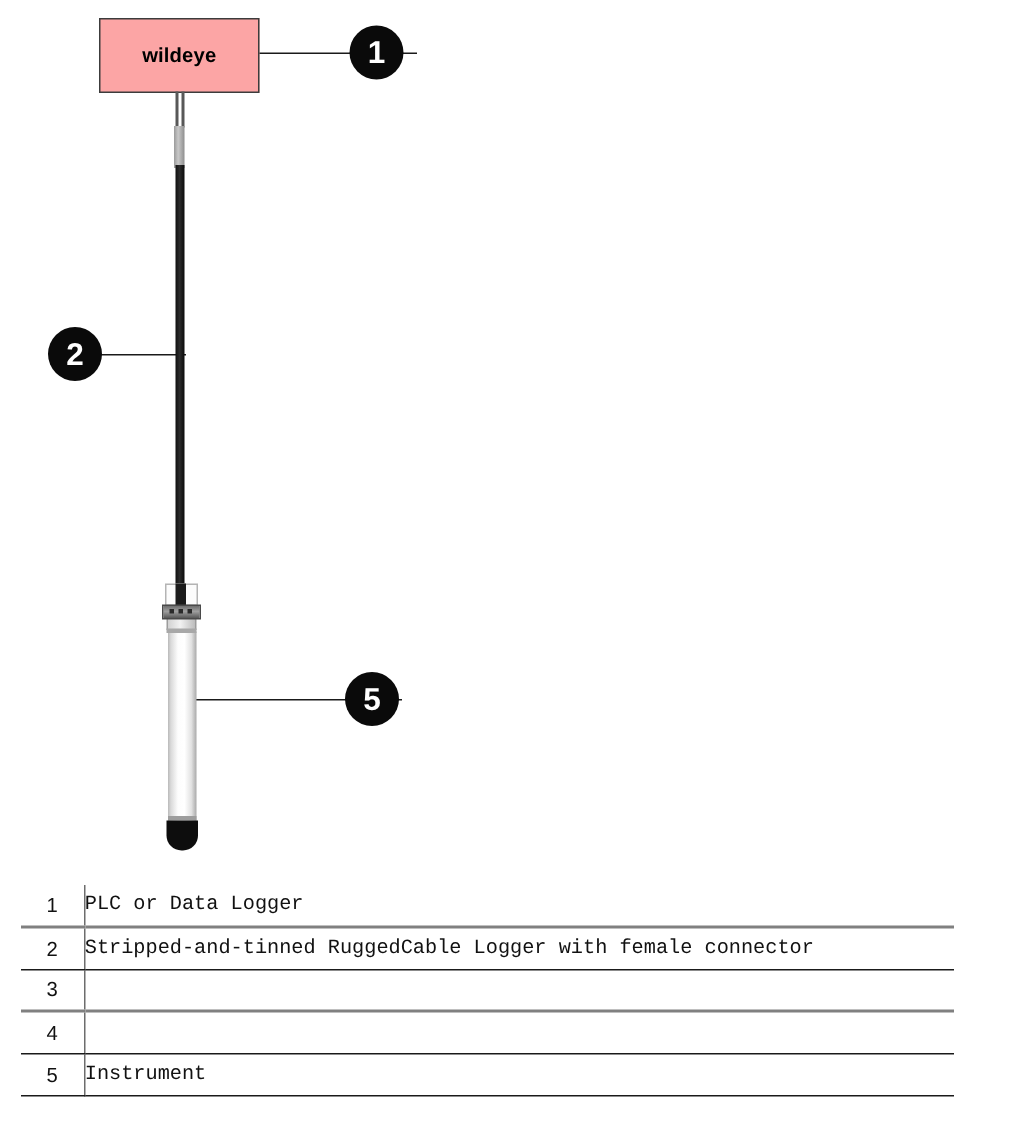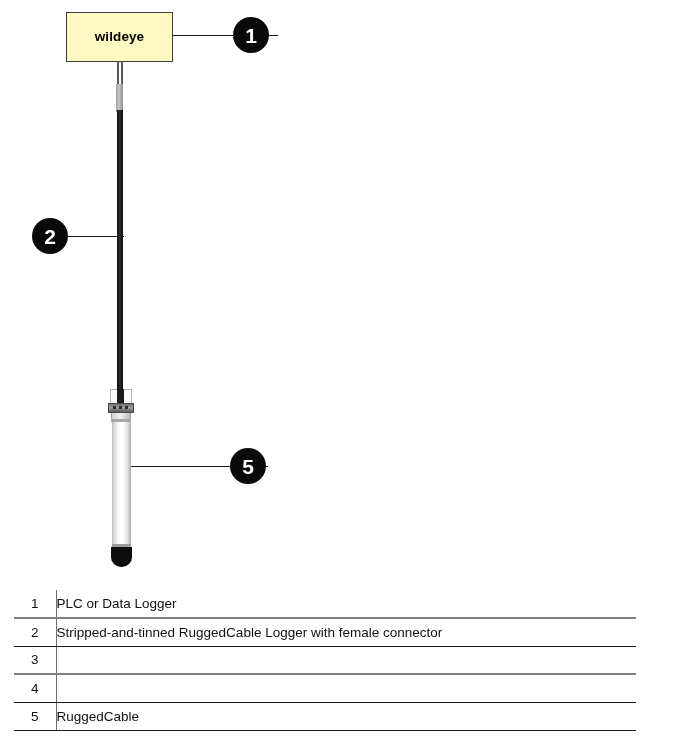--- a/index.html
+++ b/index.html
@@ -26,21 +26,21 @@
   }
 
   
   .device-box {
     position: absolute;
     left: 66px;
     top: 12px;
     width: 107px;
     height: 50px;
     border: 1px solid #3c3c3c;
-    background: #fef9c3;
+    background: #fca5a5;
     box-sizing: border-box;
     display: flex;
     align-items: center;
     justify-content: center;
   }
   .device-box-label {
     font-size: 13.5px;
     font-weight: bold;
     letter-spacing: 0.1px;
     color: #000000;
@@ -229,20 +229,21 @@
   }
   .legend-num {
     width: 42px;
     text-align: center;
     border-right: 1px solid #6d6d6d;
     padding-right: 6px;
     box-sizing: border-box;
   }
   .legend-desc {
     padding-left: 10px;
+    font-family: Liberation Mono, monospace;
   }
   
   tr.rule-gray  > td { border-bottom: 2px solid #808080; }
   tr.rule-black > td { border-bottom: 1px solid #1a1a1a; }
 </style>
 </head>
 <body>
 
 <div id="diagram-area">
 
@@ -291,16 +292,16 @@
     <tr class="rule-gray">
       <td class="legend-num">3</td>
       <td class="legend-desc"></td>
     </tr>
     <tr class="rule-black">
       <td class="legend-num">4</td>
       <td class="legend-desc"></td>
     </tr>
     <tr class="rule-black">
       <td class="legend-num">5</td>
-      <td class="legend-desc">RuggedCable</td>
+      <td class="legend-desc">Instrument</td>
     </tr>
   </tbody>
 </table>
 
 </body></html>

